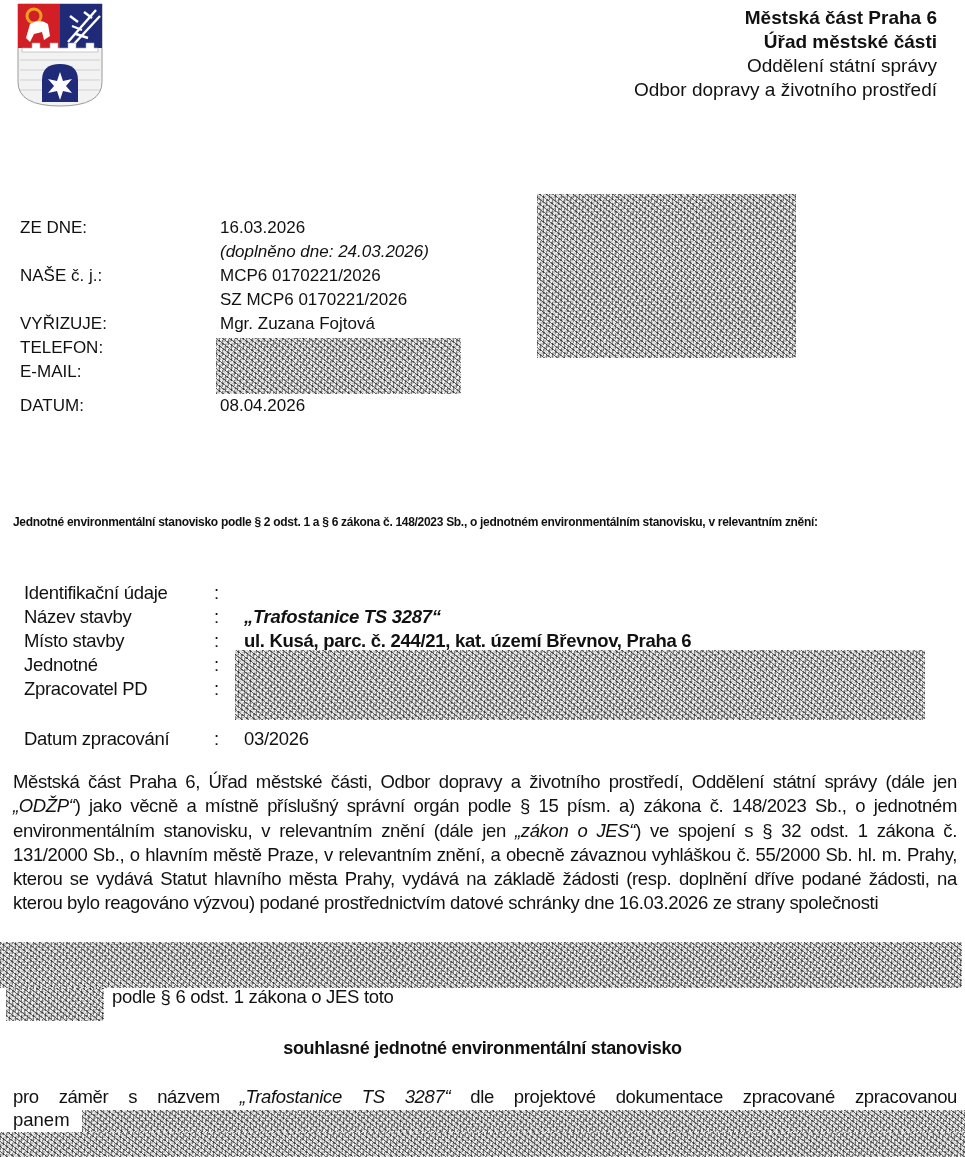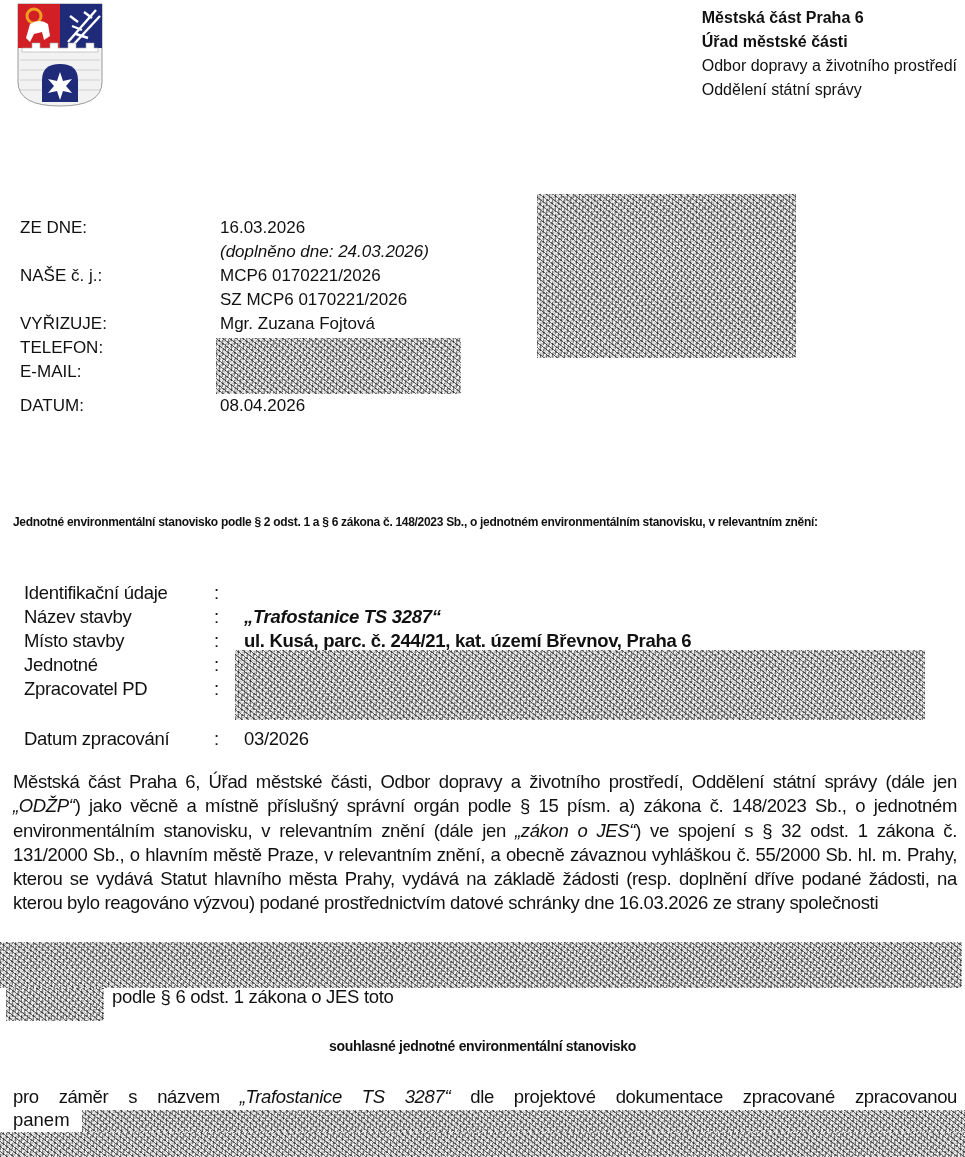--- a/index.html
+++ b/index.html
@@ -2,21 +2,21 @@
 <html><head>
 <meta charset="utf-8">
 <style>
   html, body { margin: 0; padding: 0; background: #ffffff; }
   body {
     width: 965px; height: 1157px; position: relative; overflow: hidden;
     font-family: "Liberation Sans", sans-serif; color: #111;
   }
   .abs { position: absolute; }
   .crest { left: 16px; top: 2px; width: 88px; height: 106px; }
-  .org { right: 8px; top: 6px; font-size: 16px; line-height: 24px; }
+  .org { right: 28px; top: 6px; text-align: right; font-size: 19px; line-height: 24px; }
   .org .b { font-weight: bold; }
 
   .meta { left: 20px; top: 216px; font-size: 17px; line-height: 24px; }
   .meta-row { display: flex; }
   .meta-label { width: 200px; }
   .meta-val { }
   .meta-val.it { font-style: italic; }
 
   .redact {
     background-color: #bdbdbd;
@@ -38,21 +38,21 @@
   .ident-val { font-weight: bold; }
   .ident-val.it { font-style: italic; }
   .ident-val.plain { font-weight: normal; }
 
   .para {
     left: 13px; width: 944px; font-size: 18.5px; line-height: 24.3px;
     text-align: justify; letter-spacing: -0.35px;
   }
   .center-title {
     left: 0; width: 965px; top: 1038px; text-align: center; font-weight: bold;
-    font-size: 14px; letter-spacing: -0.3px;
+    font-size: 18px; letter-spacing: -0.3px;
   }
   i { font-style: italic; }
 </style>
 </head>
 <body>
 
 <div class="abs crest">
   <svg width="88" height="106" viewBox="0 0 88 106">
     <path d="M2 2 H86 V80 Q86 104 44 104 Q2 104 2 80 Z" fill="#f2f2f2" stroke="#9a9a9a" stroke-width="1"></path>
     <rect x="2" y="2" width="42" height="44" fill="#d21f26"></rect>
@@ -75,22 +75,22 @@
         <line x1="4" y1="88" x2="84" y2="88"></line>
     </g>
     <path d="M26 100 V78 Q26 62 44 62 Q62 62 62 78 V100 Z" fill="#1f2a78"></path>
     <path d="M44 70 L47 79 L56 77 L50 84 L56 91 L47 89 L44 98 L41 89 L32 91 L38 84 L32 77 L41 79 Z" fill="#ffffff"></path>
   </svg>
 </div>
 
 <div class="abs org">
   <div class="b">Městská část Praha 6</div>
   <div class="b">Úřad městské části</div>
+  <div>Oddělení státní správy</div>
   <div>Odbor dopravy a životního prostředí</div>
-  <div>Oddělení státní správy</div>
 </div>
 
 <div class="abs redact" style="left:537px;top:194px;width:259px;height:164px;"></div>
 
 <div class="abs meta">
   <div class="meta-row">
       <span class="meta-label">ZE DNE:</span>
       <span class="meta-val">16.03.2026</span>
     </div>
   <div class="meta-row">

